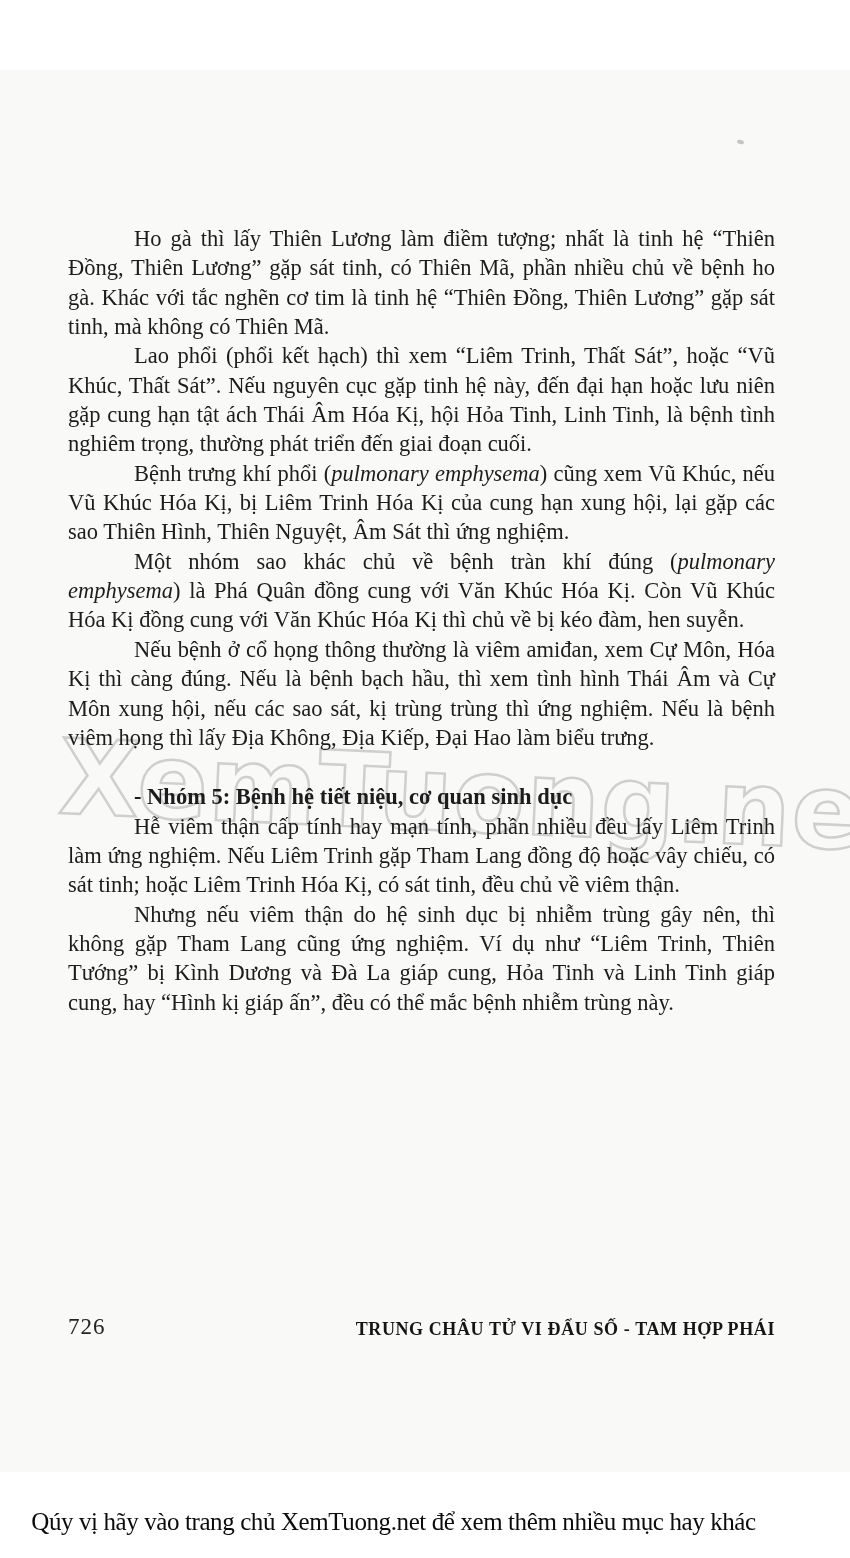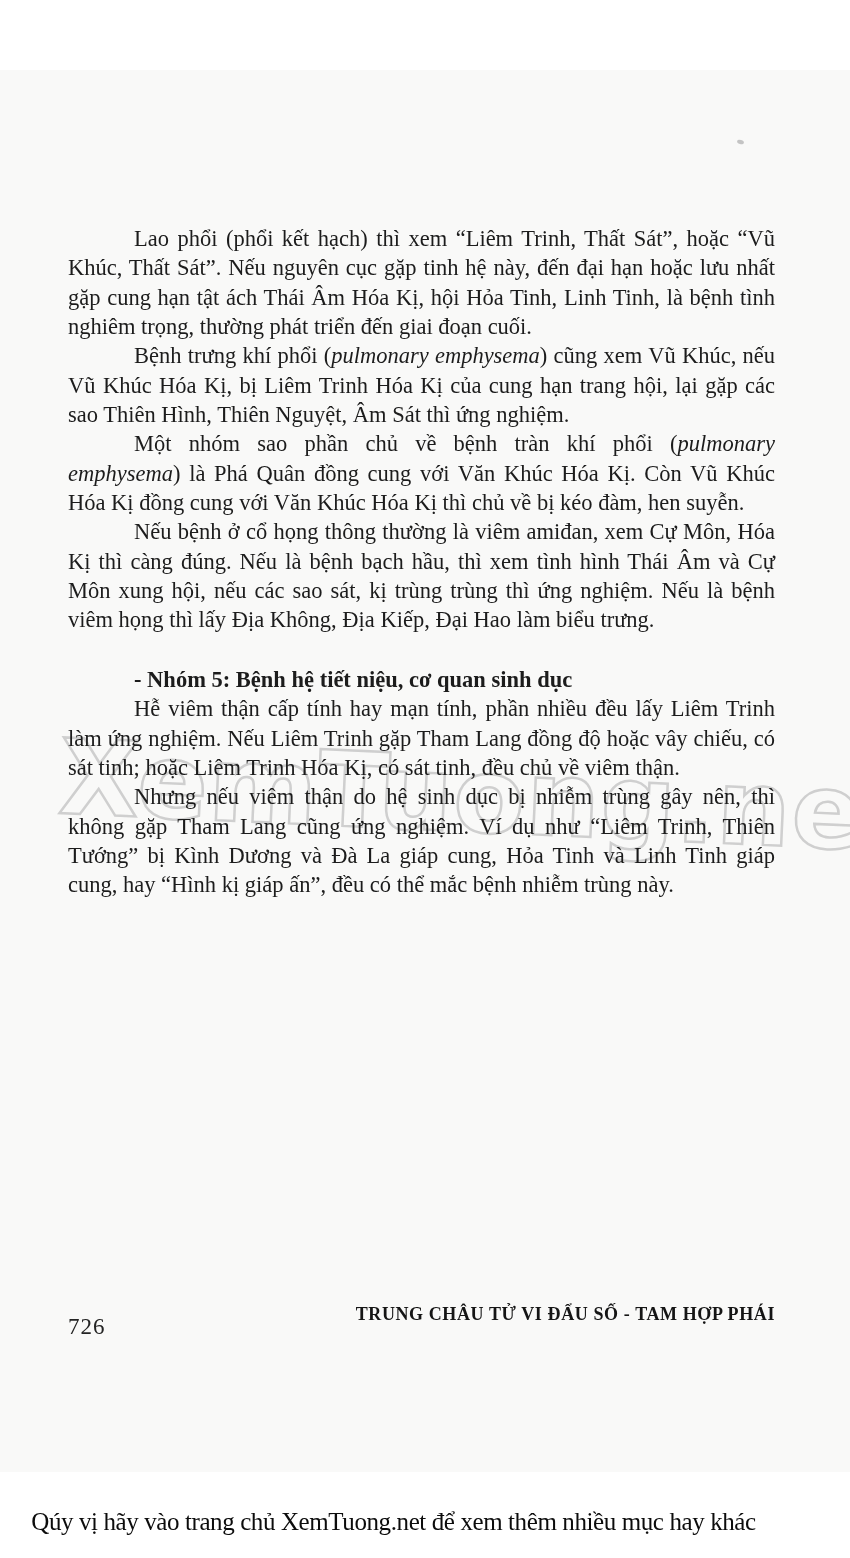--- a/index.html
+++ b/index.html
@@ -60,21 +60,21 @@
     margin-top: 30px !important;
   }
   .it { font-style: italic; font-family: Liberation Serif, serif; }
   .page-footer {
     position: absolute;
     left: 68px; top: 1304px;
     width: 707px;
     z-index: 2;
     display: flex;
     justify-content: space-between;
-    align-items: flex-start;
+    align-items: flex-end;
   }
   .page-num {
     font-size: 23px;
     color: #242424;
     margin-top: 10px;
     letter-spacing: 1px;
   }
   .running-title {
     font-family: "Liberation Serif", serif;
     font-weight: 700;
@@ -98,23 +98,24 @@
 </style>
 </head>
 <body>
 
 <div class="scan-page"></div>
 <div class="scan-speck"></div>
 
 <div class="watermark" style="-webkit-text-stroke: 2.5px rgb(200, 200, 200);">XemTuong.net</div>
 
 <div class="text-col">
-    <p class="para"><span>Lao phổi (phổi kết hạch) thì xem “Liêm Trinh, Thất Sát”, hoặc “Vũ Khúc, Thất Sát”. Nếu nguyên cục gặp tinh hệ này, đến đại hạn hoặc lưu nhất gặp cung hạn tật ách Thái Âm Hóa Kị, hội Hỏa Tinh, Linh Tinh, là bệnh tình nghiêm trọng, thường phát triển đến giai đoạn cuối.</span></p>
-    <p class="para"><span>Bệnh trưng khí phổi (</span><span class="it">pulmonary emphysema</span><span>) cũng xem Vũ Khúc, nếu Vũ Khúc Hóa Kị, bị Liêm Trinh Hóa Kị của cung hạn trang hội, lại gặp các sao Thiên Hình, Thiên Nguyệt, Âm Sát thì ứng nghiệm.</span></p>
-    <p class="para"><span>Một nhóm sao phần chủ về bệnh tràn khí phổi (</span><span class="it">pulmonary emphysema</span><span>) là Phá Quân đồng cung với Văn Khúc Hóa Kị. Còn Vũ Khúc Hóa Kị đồng cung với Văn Khúc Hóa Kị thì chủ về bị kéo đàm, hen suyễn.</span></p>
+    <p class="para"><span>Ho gà thì lấy Thiên Lương làm điềm tượng; nhất là tinh hệ “Thiên Đồng, Thiên Lương” gặp sát tinh, có Thiên Mã, phần nhiều chủ về bệnh ho gà. Khác với tắc nghẽn cơ tim là tinh hệ “Thiên Đồng, Thiên Lương” gặp sát tinh, mà không có Thiên Mã.</span></p>
+    <p class="para"><span>Lao phổi (phổi kết hạch) thì xem “Liêm Trinh, Thất Sát”, hoặc “Vũ Khúc, Thất Sát”. Nếu nguyên cục gặp tinh hệ này, đến đại hạn hoặc lưu niên gặp cung hạn tật ách Thái Âm Hóa Kị, hội Hỏa Tinh, Linh Tinh, là bệnh tình nghiêm trọng, thường phát triển đến giai đoạn cuối.</span></p>
+    <p class="para"><span>Bệnh trưng khí phổi (</span><span class="it">pulmonary emphysema</span><span>) cũng xem Vũ Khúc, nếu Vũ Khúc Hóa Kị, bị Liêm Trinh Hóa Kị của cung hạn xung hội, lại gặp các sao Thiên Hình, Thiên Nguyệt, Âm Sát thì ứng nghiệm.</span></p>
+    <p class="para"><span>Một nhóm sao khác chủ về bệnh tràn khí đúng (</span><span class="it">pulmonary emphysema</span><span>) là Phá Quân đồng cung với Văn Khúc Hóa Kị. Còn Vũ Khúc Hóa Kị đồng cung với Văn Khúc Hóa Kị thì chủ về bị kéo đàm, hen suyễn.</span></p>
     <p class="para"><span>Nếu bệnh ở cổ họng thông thường là viêm amiđan, xem Cự Môn, Hóa Kị thì càng đúng. Nếu là bệnh bạch hầu, thì xem tình hình Thái Âm và Cự Môn xung hội, nếu các sao sát, kị trùng trùng thì ứng nghiệm. Nếu là bệnh viêm họng thì lấy Địa Không, Địa Kiếp, Đại Hao làm biểu trưng.</span></p>
     <p class="heading">- Nhóm 5: Bệnh hệ tiết niệu, cơ quan sinh dục</p>
     <p class="para"><span>Hễ viêm thận cấp tính hay mạn tính, phần nhiều đều lấy Liêm Trinh làm ứng nghiệm. Nếu Liêm Trinh gặp Tham Lang đồng độ hoặc vây chiếu, có sát tinh; hoặc Liêm Trinh Hóa Kị, có sát tinh, đều chủ về viêm thận.</span></p>
     <p class="para"><span>Nhưng nếu viêm thận do hệ sinh dục bị nhiễm trùng gây nên, thì không gặp Tham Lang cũng ứng nghiệm. Ví dụ như “Liêm Trinh, Thiên Tướng” bị Kình Dương và Đà La giáp cung, Hỏa Tinh và Linh Tinh giáp cung, hay “Hình kị giáp ấn”, đều có thể mắc bệnh nhiễm trùng này.</span></p>
   </div>
 
 <div class="page-footer">
   <div class="page-num">726</div>
   <div class="running-title">TRUNG CHÂU TỬ VI ĐẨU SỐ - TAM HỢP PHÁI</div>
 </div>

